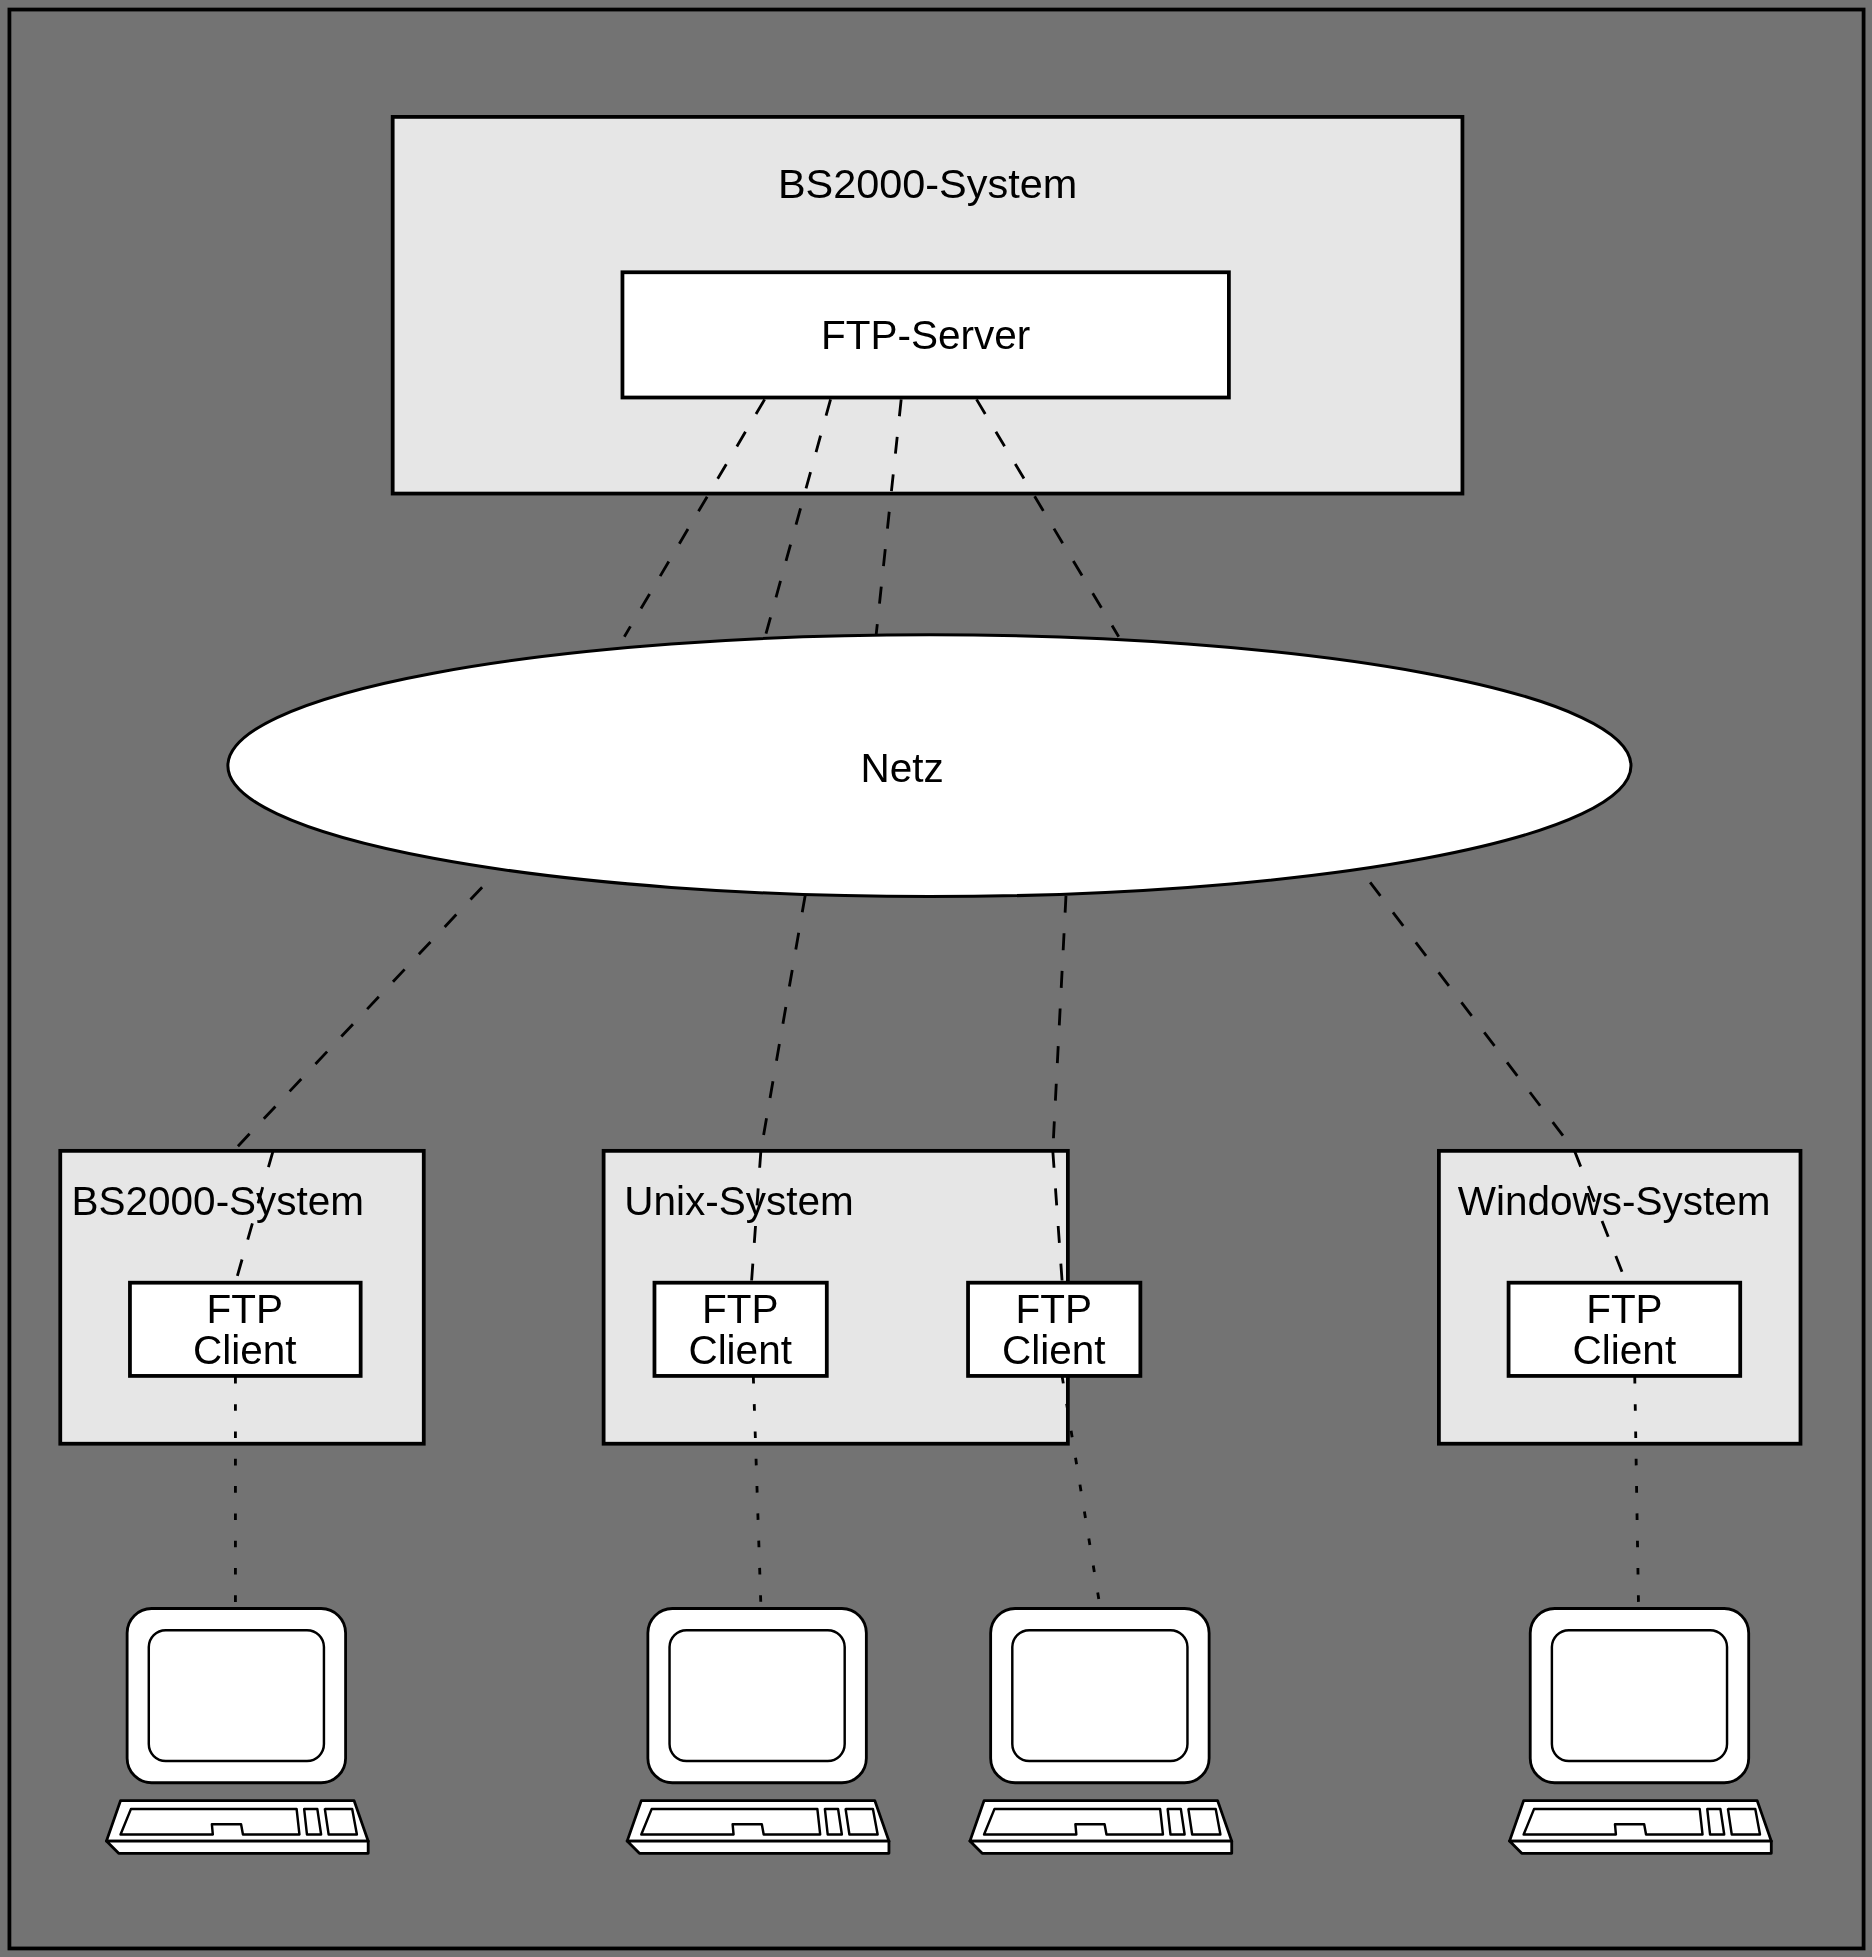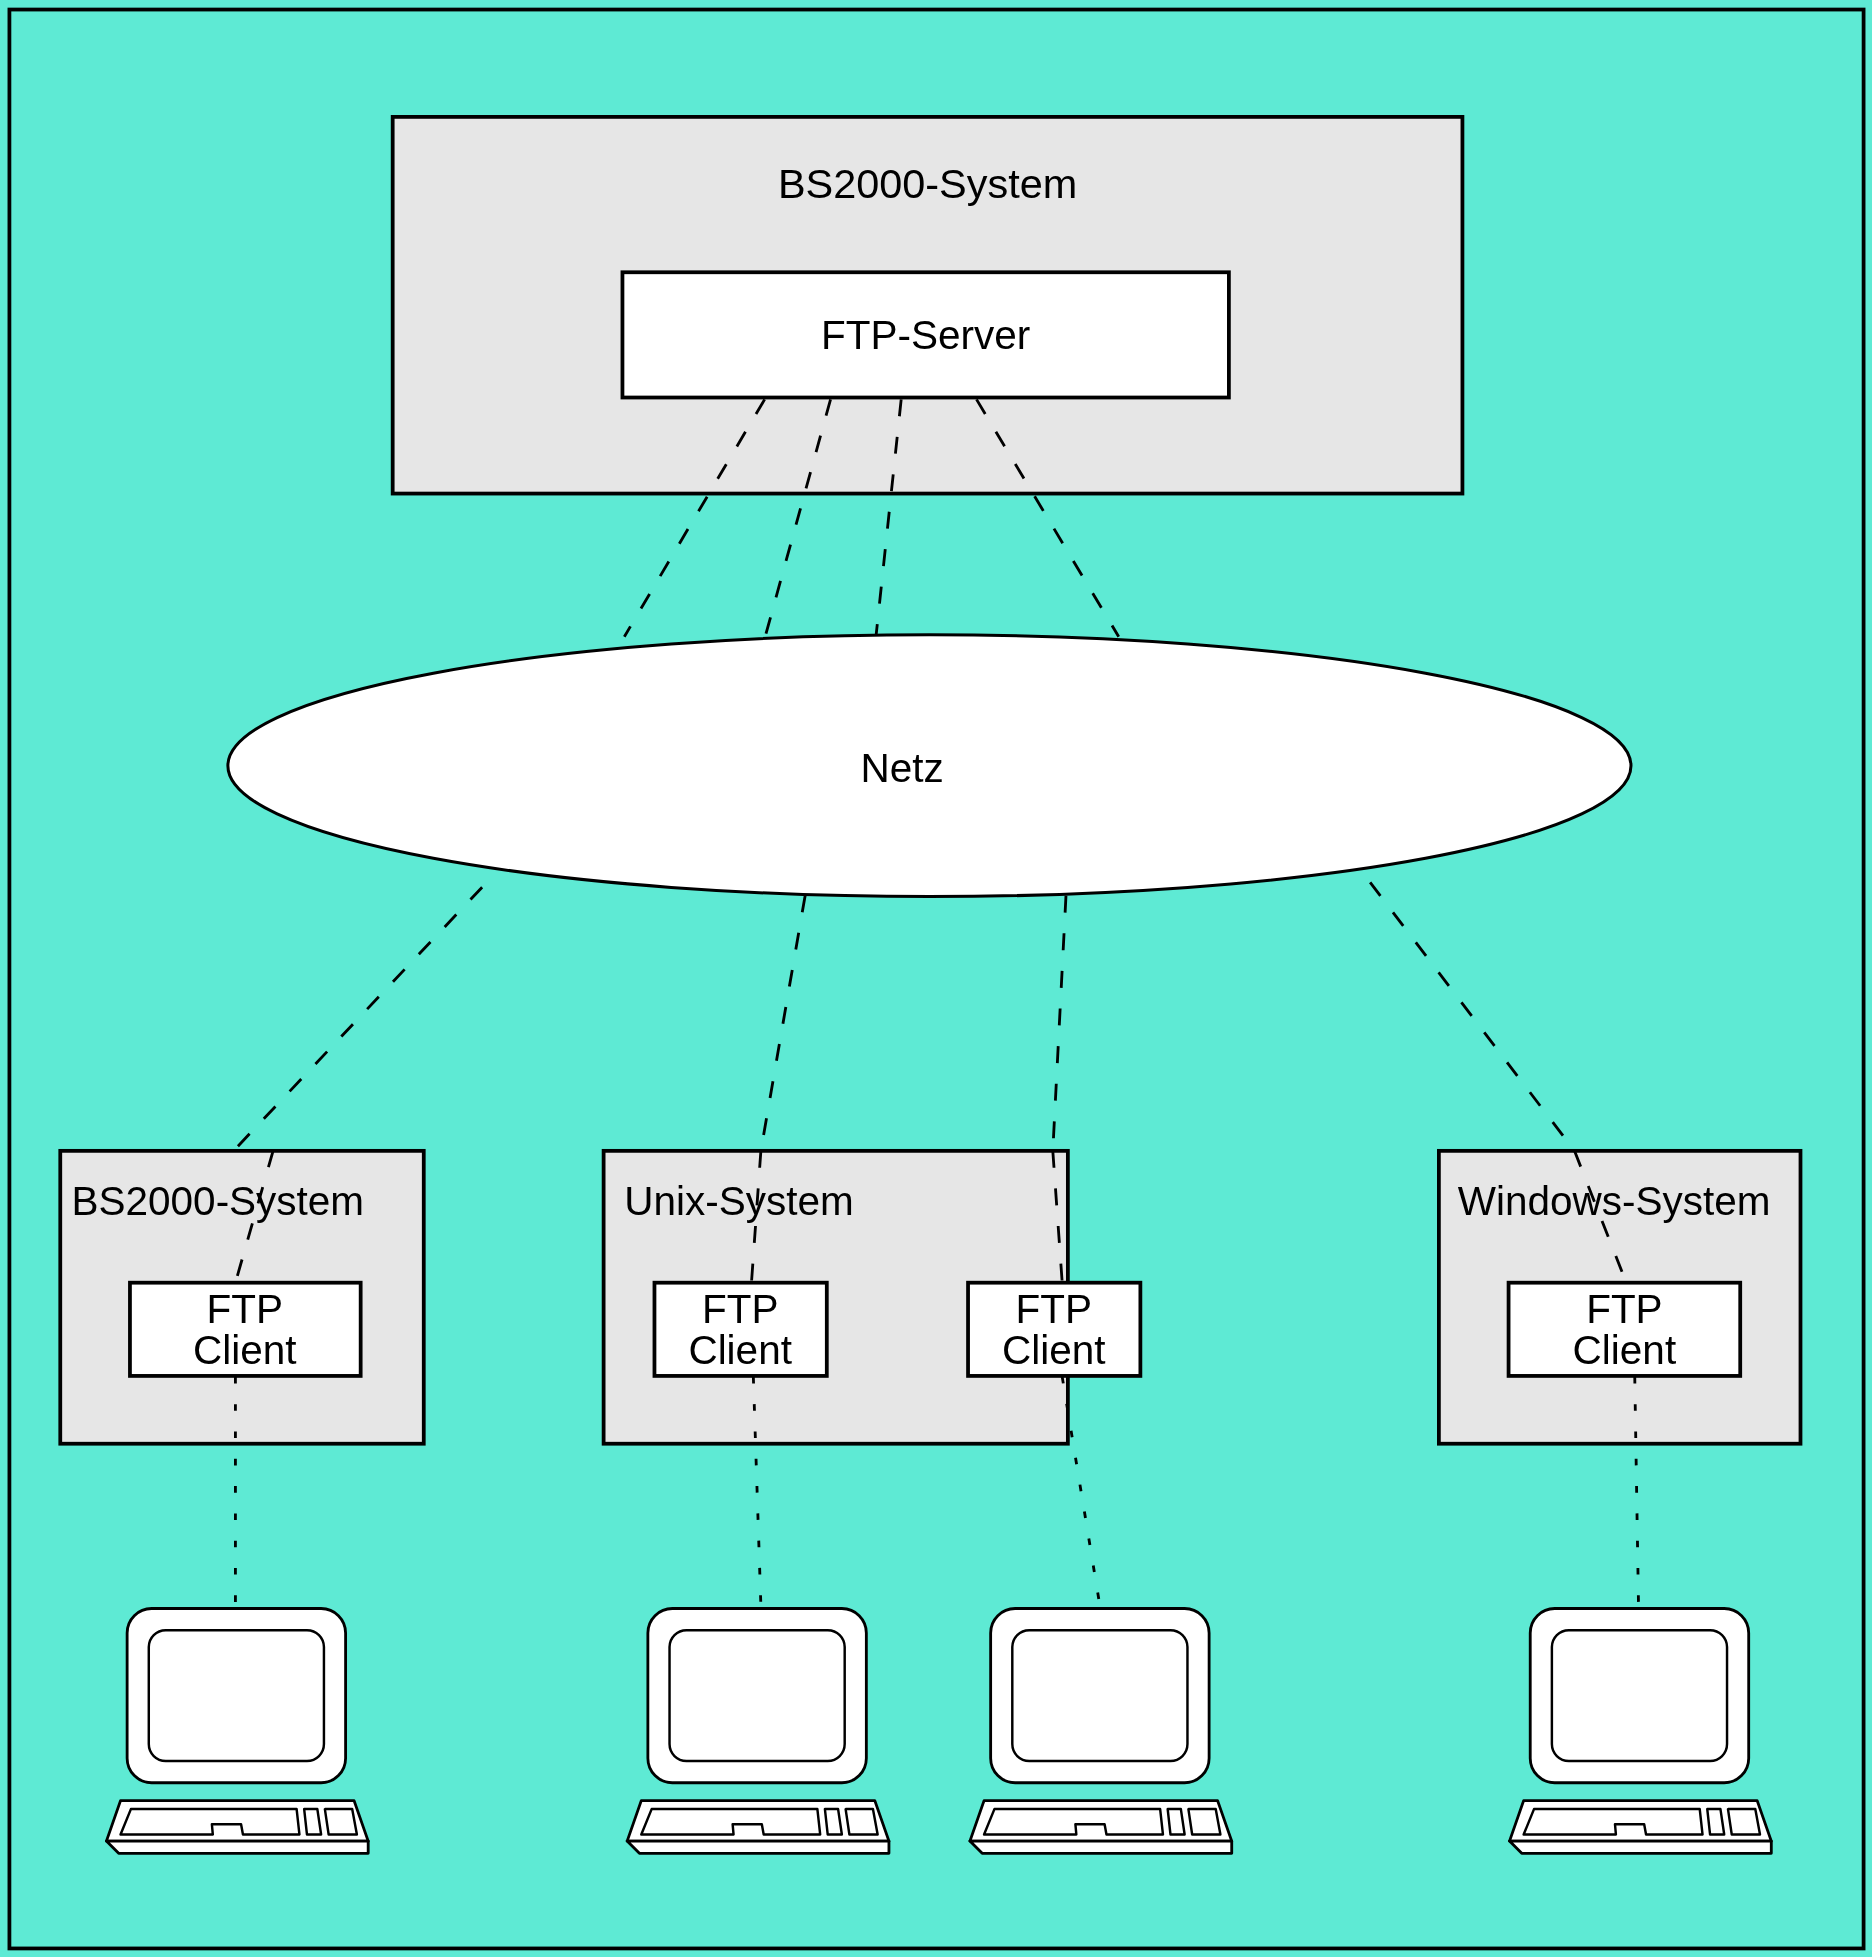--- a/index.html
+++ b/index.html
@@ -7,21 +7,21 @@
     padding: 0;
     background: #ffffff;
   }
   body {
     font-family: "Liberation Sans", sans-serif;
   }
   #page {
     position: relative;
     width: 1873px;
     height: 1958px;
-    background: #5eead4;
+    background: #737373;
     overflow: hidden;
   }
   #diagram {
     position: absolute;
     left: 0;
     top: 0;
     width: 1873px;
     height: 1958px;
     display: block;
   }

